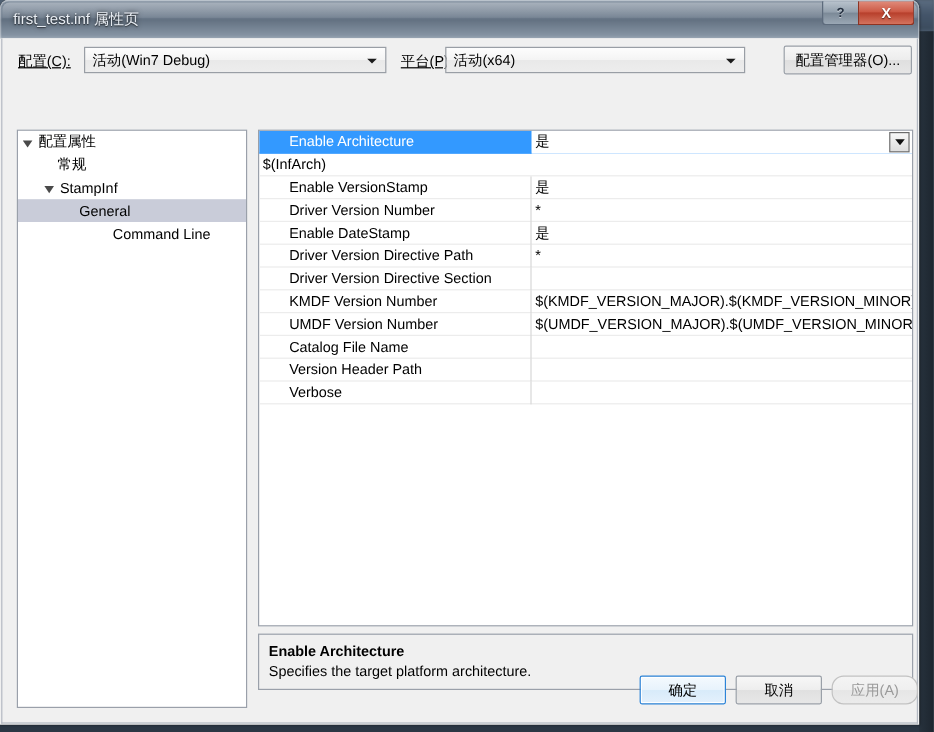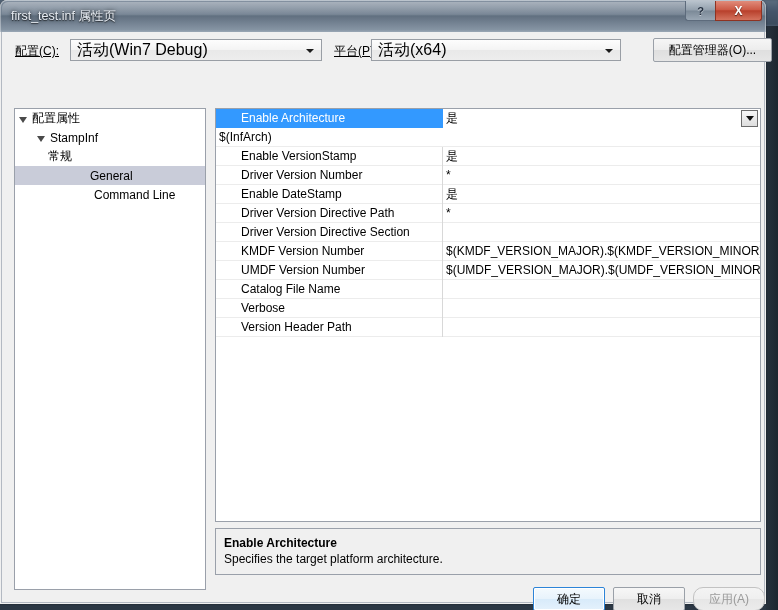--- a/index.html
+++ b/index.html
@@ -175,41 +175,41 @@
   .combo {
     position: absolute;
     top: 7px;
     height: 22px;
     background: linear-gradient(180deg,#fdfdfd 0%, #f4f4f4 48%, #e9e9e9 52%, #ededed 100%);
     border: 1px solid #999ea5;
     display: flex;
     align-items: center;
   }
   .combo-value {
-    font-size: 16px;
+    font-size: 12px;
     color: #000;
     padding-left: 6px;
     white-space: nowrap;
     overflow: hidden;
   }
   .combo-arrow {
     position: absolute;
     right: 7px; top: 9px;
     width: 0; height: 0;
     border-left: 4px solid transparent;
     border-right: 4px solid transparent;
     border-top: 4px solid #1b1b1b;
   }
   #combo-config { left: 68px; width: 252px; }
   #combo-platform { left: 369px; width: 250px; }
 
   #btn-config-manager {
     position: absolute;
     left: 651px; top: 6px;
-    width: 119px; height: 24px;
+    width: 107px; height: 24px;
     background: linear-gradient(180deg,#f6f6f6 0%, #ededed 48%, #dfdfdf 52%, #e6e6e6 100%);
     border: 1px solid #9aa0a8;
     border-radius: 2px;
     font-size: 12px;
     color: #000;
     display: flex;
     align-items: center;
     justify-content: center;
     white-space: nowrap;
   }
@@ -351,21 +351,20 @@
     width: 72px; height: 24px;
     font-size: 12px;
     display: flex;
     align-items: center;
     justify-content: center;
     background: linear-gradient(180deg,#f7f7f7 0%, #eeeeee 48%, #e0e0e0 52%, #e7e7e7 100%);
     border: 1px solid #9aa0a8;
     border-radius: 2px;
     color: #000;
     white-space: nowrap;
-    margin-top: 24px;
   }
   #btn-ok {
     left: 531px;
     border: 1px solid #2c84d8;
     box-shadow: inset 0 0 0 1px #ffffff;
     background: linear-gradient(180deg,#f4fafe 0%, #e8f3fc 48%, #d8ebfa 52%, #e4f1fc 100%);
   }
   #btn-cancel { left: 611px; }
   #btn-apply {
     left: 691px;
@@ -421,28 +420,28 @@
 
       <div id="btn-config-manager">配置管理器(O)...</div>
     </div>
 
     <div id="tree-panel">
         <div class="tree-item" style="padding-left: 4px;">
           <span class="tw expanded"></span>
           <span>配置属性</span>
         </div>
         <div class="tree-item" style="padding-left: 22px;">
+          <span class="tw none"></span>
+          <span>常规</span>
+        </div>
+        <div class="tree-item" style="padding-left: 22px;">
           <span class="tw expanded"></span>
           <span>StampInf</span>
         </div>
-        <div class="tree-item" style="padding-left: 22px;">
-          <span class="tw none"></span>
-          <span>常规</span>
-        </div>
-        <div class="tree-item selected" style="padding-left: 64px;">
+        <div class="tree-item selected" style="padding-left: 40px;">
           <span class="tw none"></span>
           <span>General</span>
         </div>
         <div class="tree-item" style="padding-left: 68px;">
           <span class="tw none"></span>
           <span>Command Line</span>
         </div>
       </div>
 
     <div id="grid-panel">
@@ -482,25 +481,25 @@
         </div>
         <div class="grid-row">
           <div class="grid-name">UMDF Version Number</div>
           <div class="grid-value">$(UMDF_VERSION_MAJOR).$(UMDF_VERSION_MINOR)</div>
         </div>
         <div class="grid-row">
           <div class="grid-name">Catalog File Name</div>
           <div class="grid-value"></div>
         </div>
         <div class="grid-row">
+          <div class="grid-name">Version Header Path</div>
+          <div class="grid-value"></div>
+        </div>
+        <div class="grid-row">
           <div class="grid-name">Verbose</div>
-          <div class="grid-value"></div>
-        </div>
-        <div class="grid-row">
-          <div class="grid-name">Version Header Path</div>
           <div class="grid-value"></div>
         </div>
       </div>
 
     <div id="desc-panel">
       <div id="desc-title">Enable Architecture</div>
       <div id="desc-text">Specifies the target platform architecture.</div>
     </div>
 
     <div id="footer">

